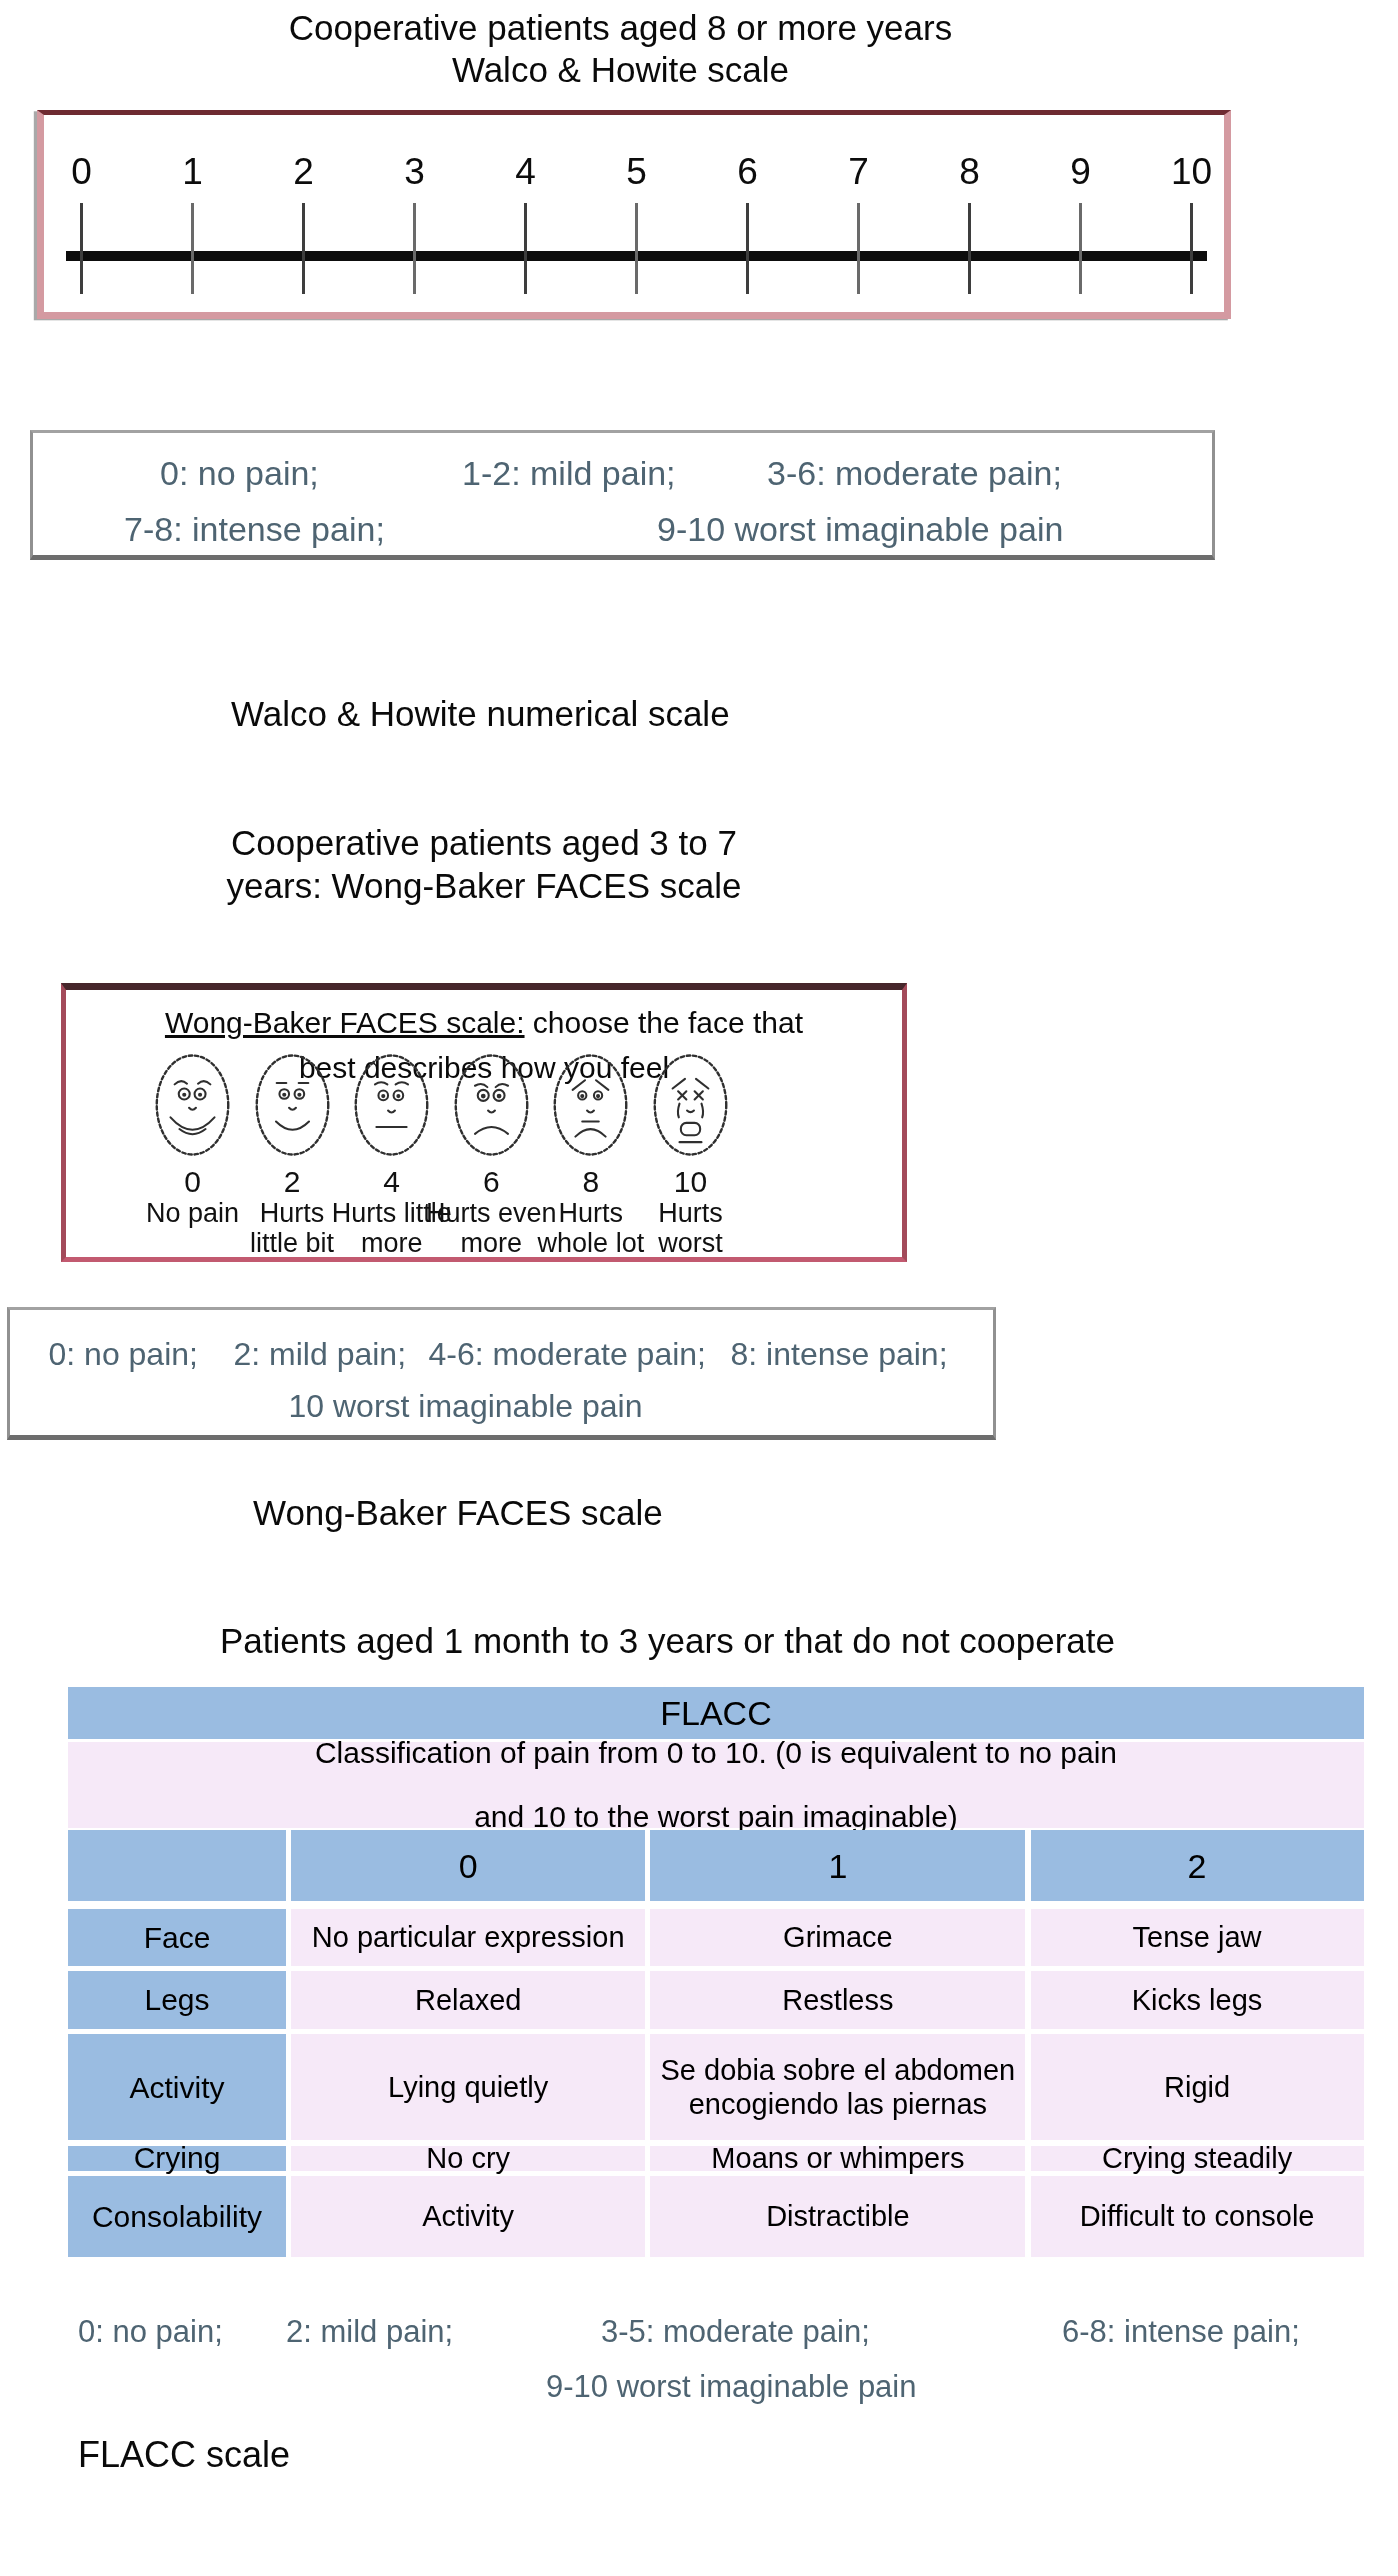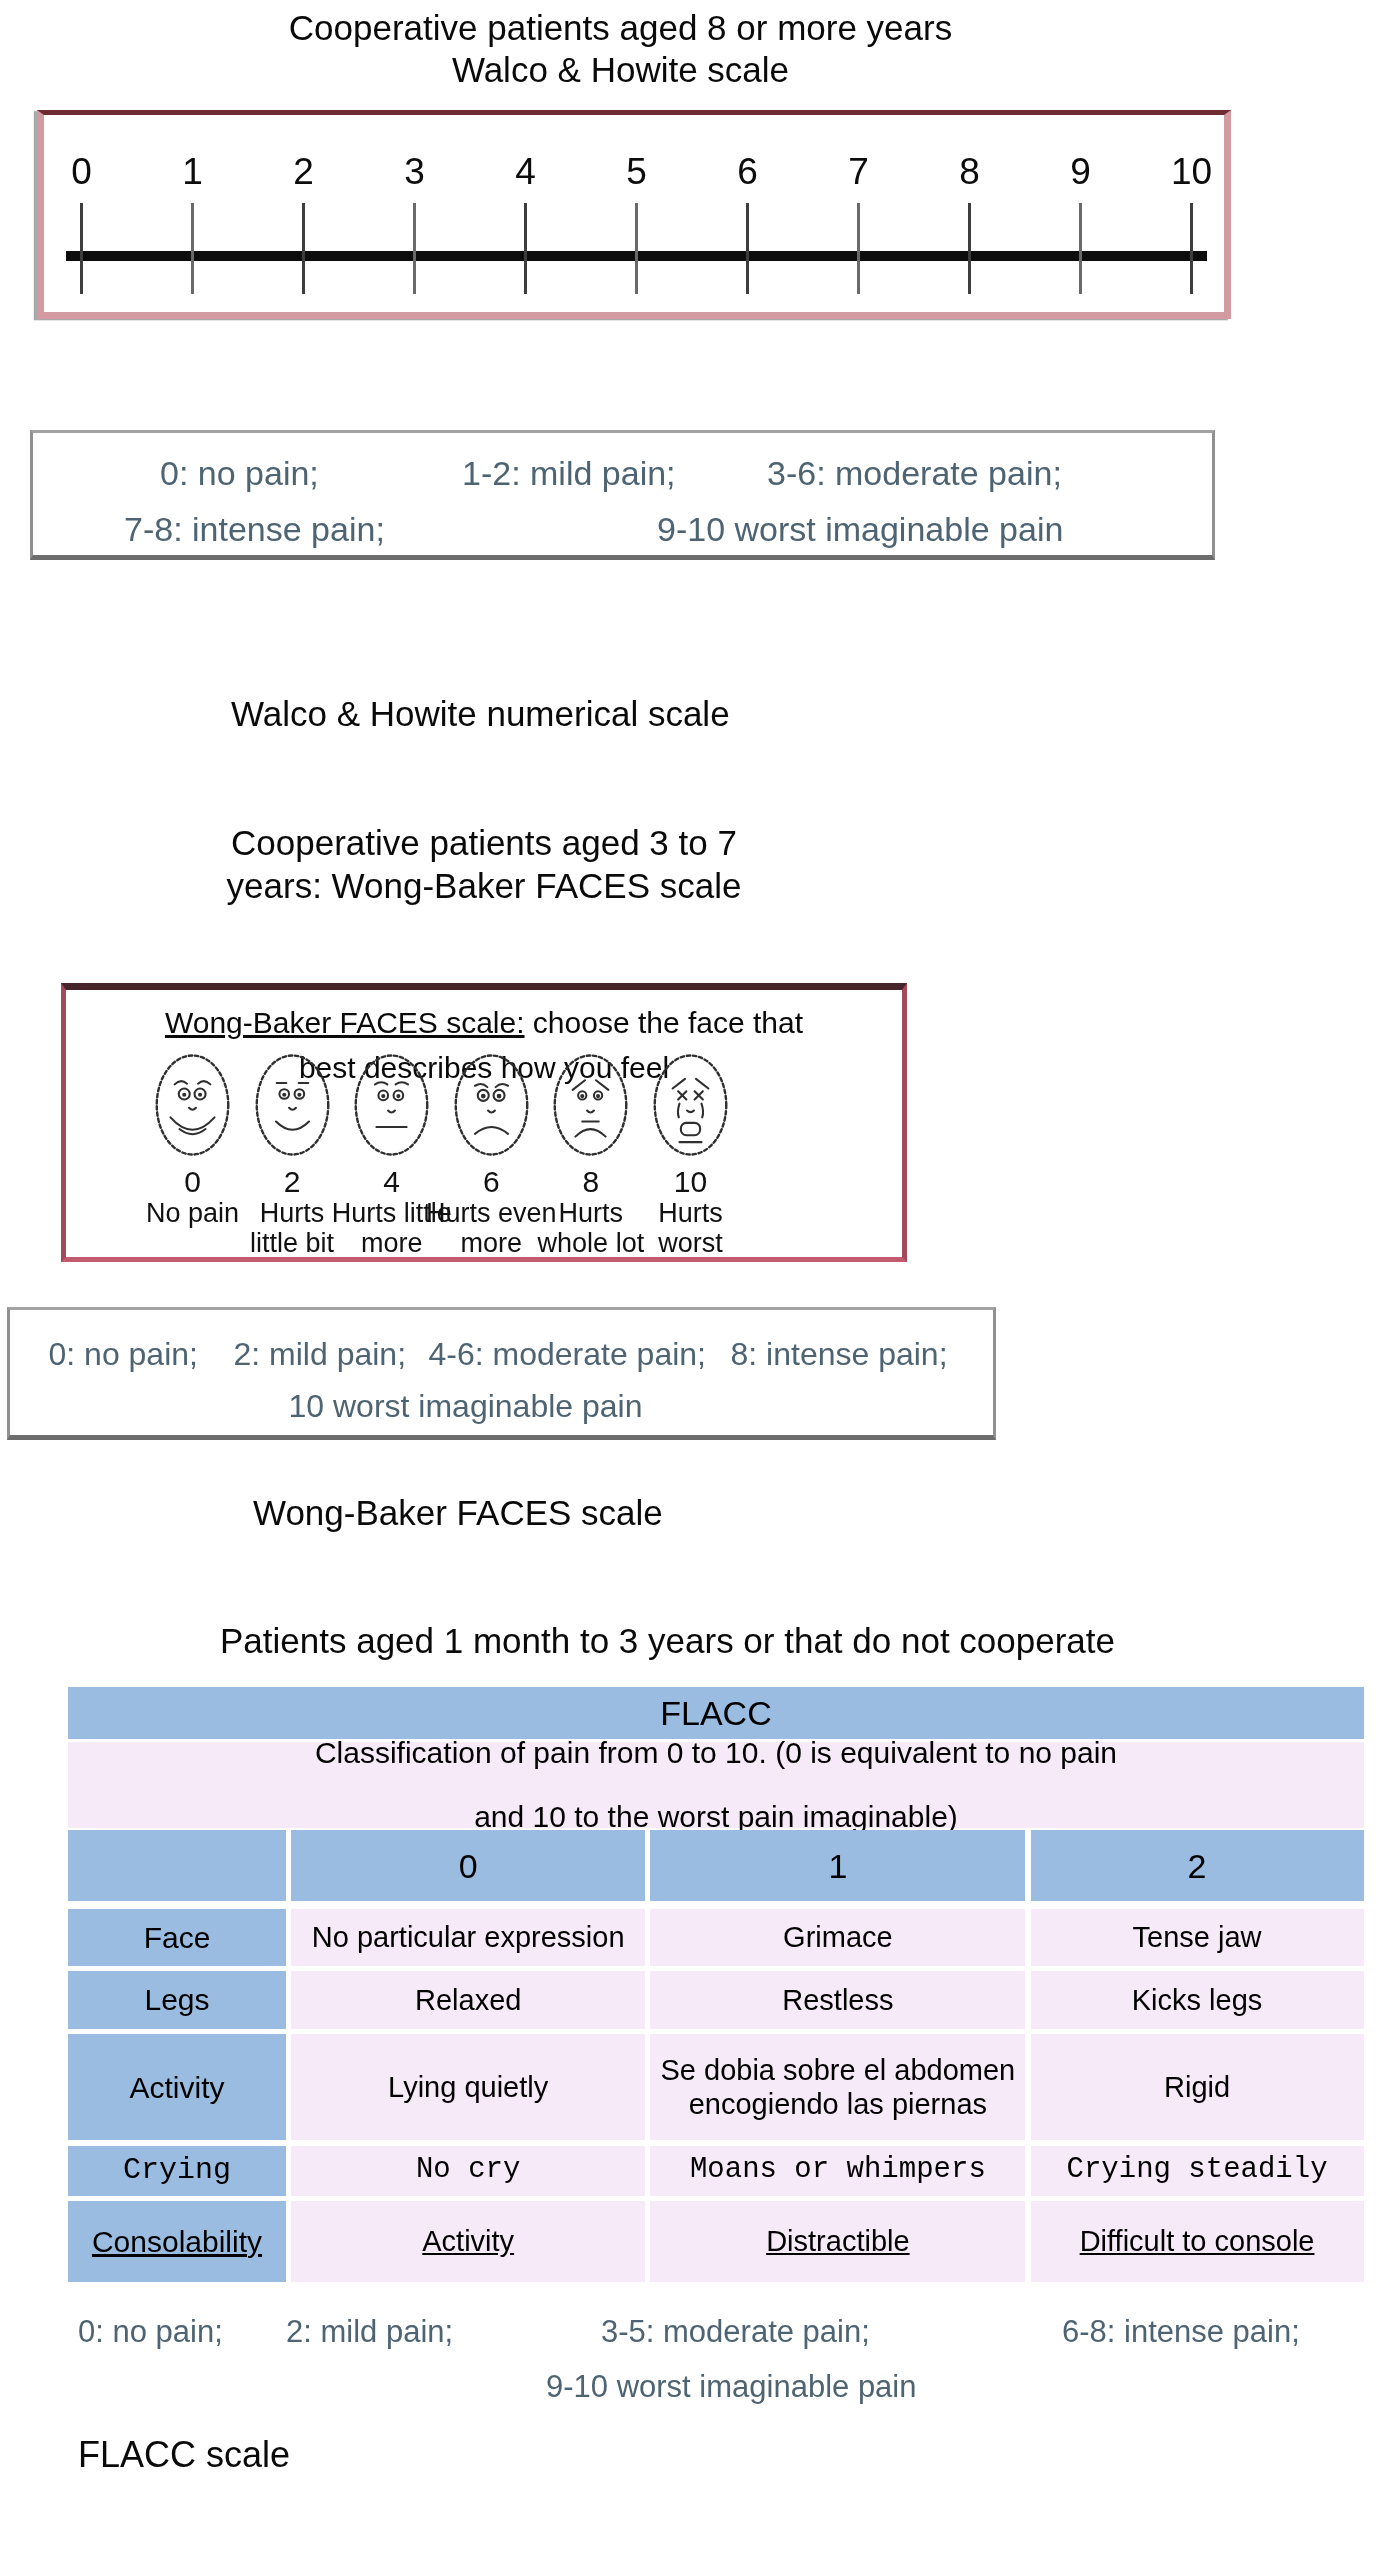--- a/index.html
+++ b/index.html
@@ -66,22 +66,22 @@
   #flacc-title-row { height:52px; margin-bottom:2.6px; }
   #flacc-title-row .cell { font-size:34px; }
   #flacc-sub-row { height:86px; margin-bottom:2.6px; }
   #flacc-sub-row .cell { font-size:30px; flex-direction:column;gap:29px; }
   #flacc-head-row { height:71px; margin-bottom:7.8px; }
   #flacc-head-row .cell { font-size:34px; }
   .trow.data { margin-bottom:5.2px; }
   #row-face { height:57px; }
   #row-legs { height:58px; }
   #row-activity { height:106px; }
-  #row-crying { height:50px;font-family:Liberation Mono, monospace; }
-  #row-consolability { height:81px; margin-bottom:0;text-decoration:underline; }
+  #row-crying { height:25px; }
+  #row-consolability { height:81px; margin-bottom:0; }
 
   
   .defs3 { position:absolute; color:#4e6472; font-size:31px; white-space:nowrap; }
 </style>
 </head>
 <body>
 
 <div class="page">
 
   <div class="abs title-block" id="title1">

